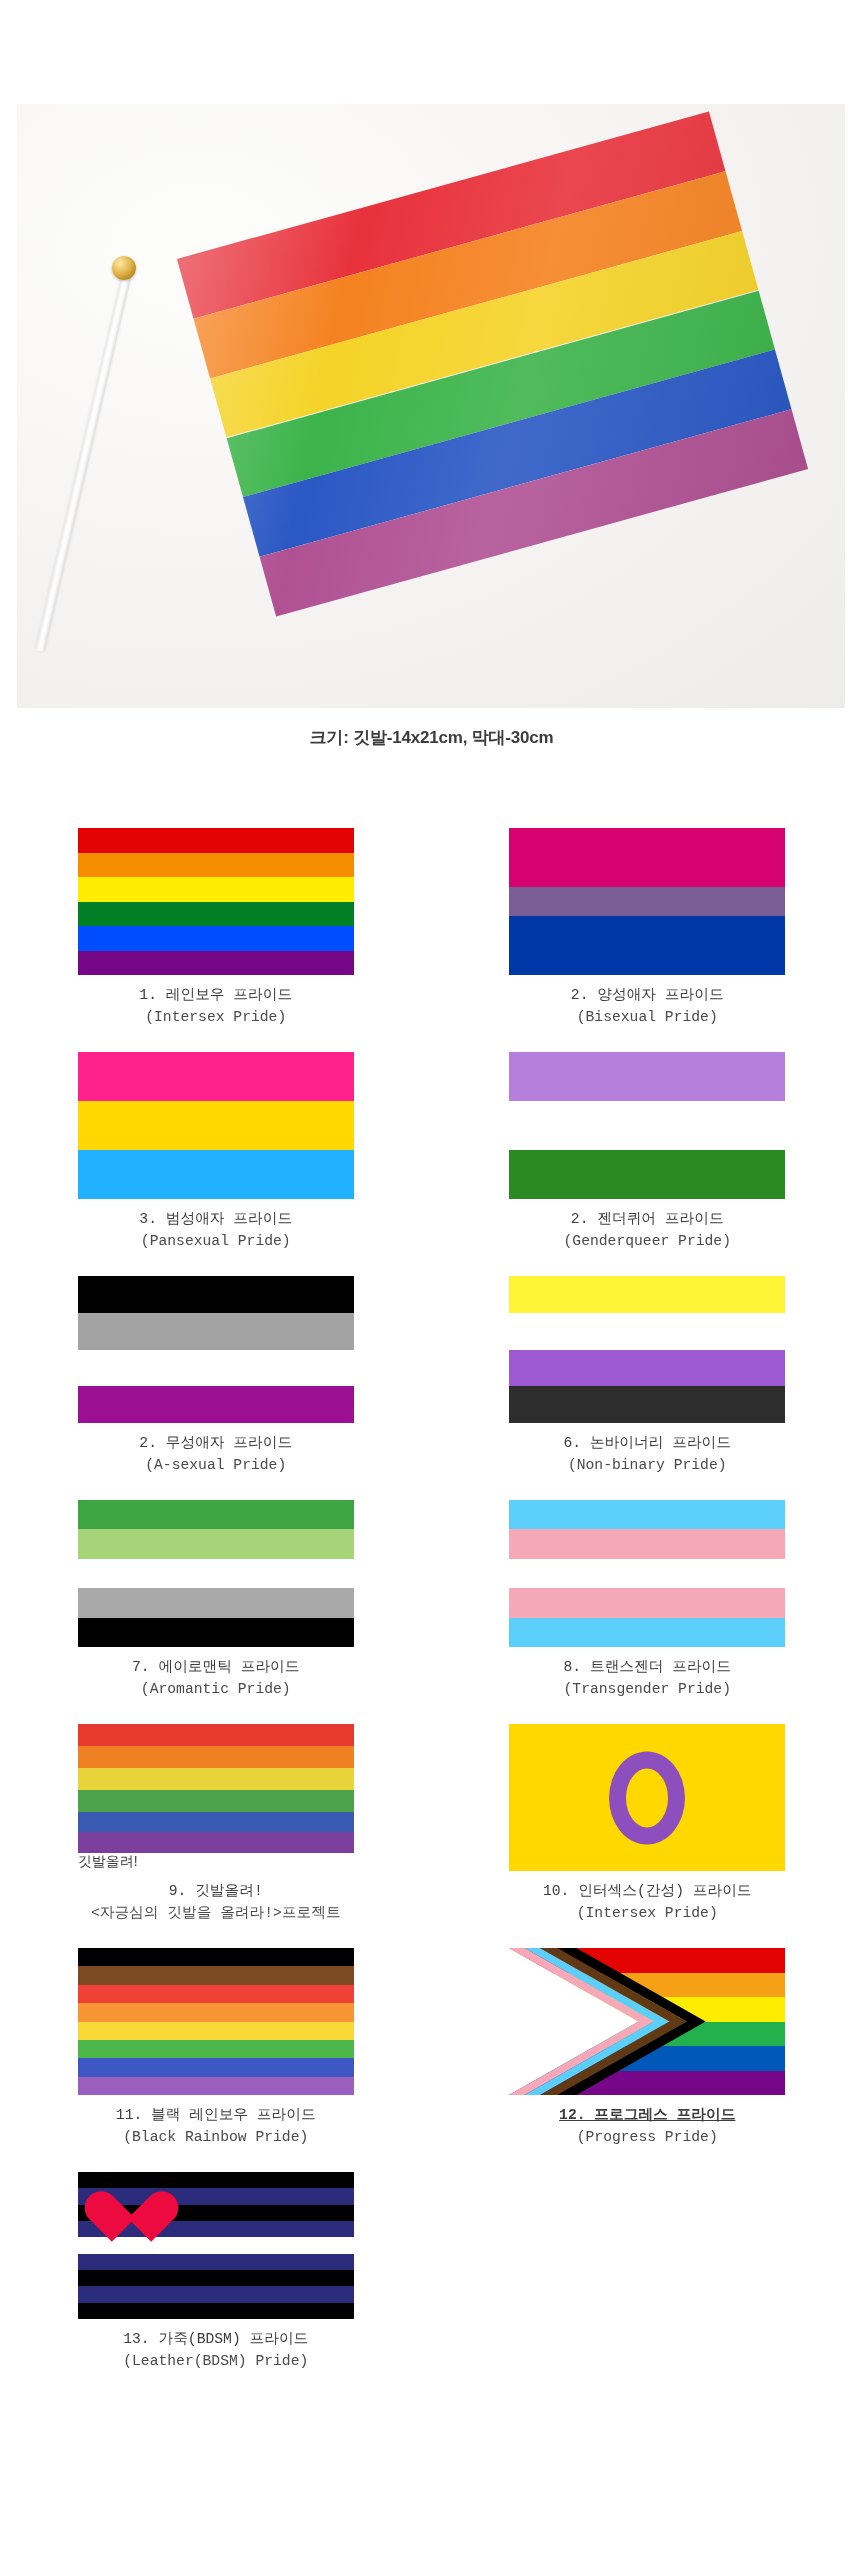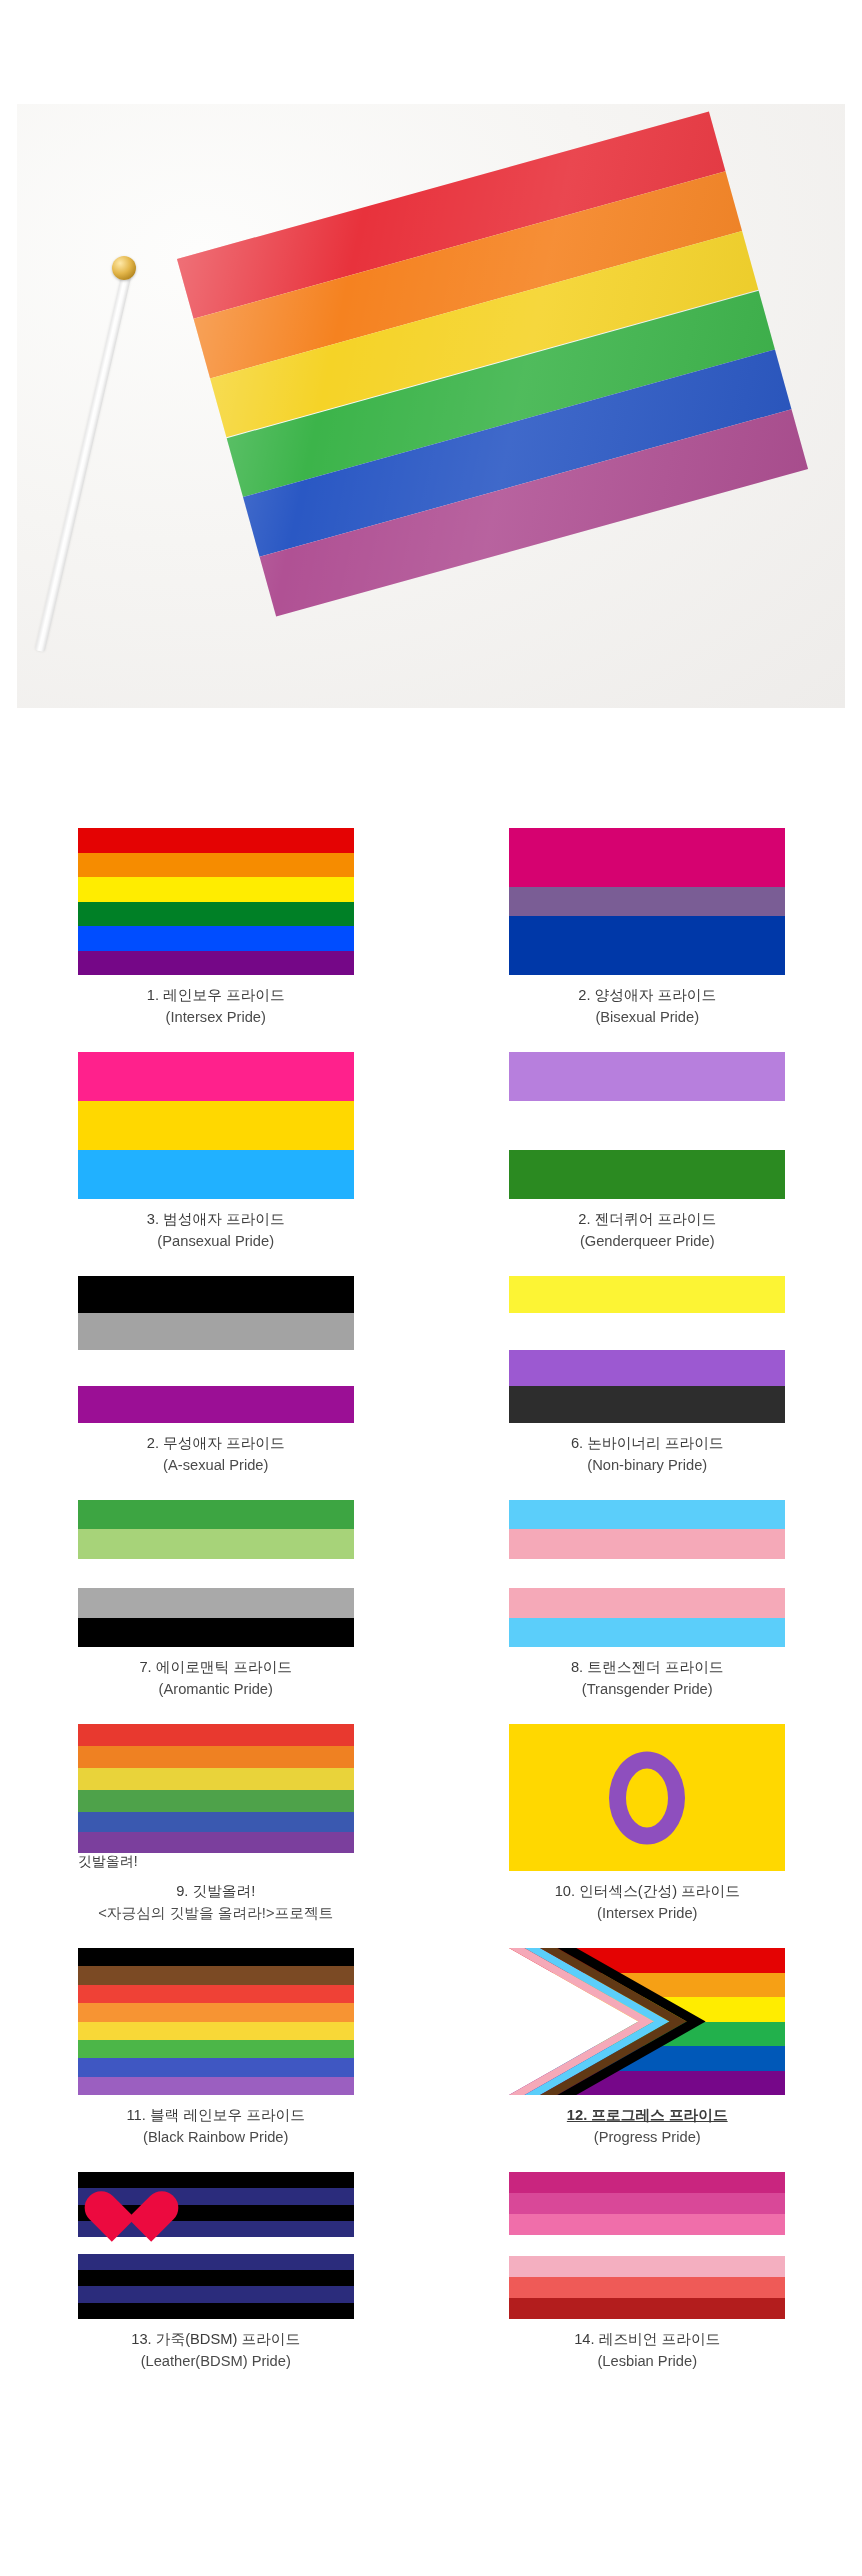--- a/index.html
+++ b/index.html
@@ -61,21 +61,21 @@
     position:absolute;left:0;top:828px;width:863px;
     display:grid;grid-template-columns:1fr 1fr;
     row-gap:0px;column-gap:0px;
   }
   .cell{display:flex;flex-direction:column;align-items:center;height:224px;}
   .flagbox{
     width:276px;height:147px;position:relative;overflow:hidden;
     display:flex;flex-direction:column;
   }
   .flagbox .stripe{width:100%;}
-  .caption{margin-top:10.4px;text-align:center;font-size:14.7px;line-height:1.45;color:#3c3c3c;}
+  .caption{margin-top:10.4px;text-align:center;font-size:14.7px;line-height:1.45;color:#3c3c3c;font-family:Liberation Mono, monospace;}
   .caption .l2{color:#4a4a4a;}
   .caption.em .l1{font-weight:bold;text-decoration:underline;}
 
   
   .ring{
     position:absolute;left:50%;top:50%;transform:translate(-50%,-50%);
     width:76px;height:93px;border-radius:50%;
     border:17px solid #8e4fbe;box-sizing:border-box;background:transparent;
   }
   
@@ -104,20 +104,21 @@
       <div class="st s1" style="background:#e8323c"></div>
       <div class="st s2" style="background:#f58220"></div>
       <div class="st s3" style="background:#f5d327"></div>
       <div class="st s4" style="background:#3cb44a"></div>
       <div class="st s5" style="background:#2a58c4"></div>
       <div class="st s6" style="background:#b05194"></div>
     </div>
   </div>
 
   <div class="spec">
+    <div>크기: 깃발-14x21cm, 막대-30cm</div>
   </div>
 
   <div class="grid" id="flag-grid">
       <div class="cell">
         <div class="flagbox">
           <div class="stripe" style="background: rgb(228, 3, 3); height: 16.6667%;"></div>
           <div class="stripe" style="background: rgb(246, 140, 0); height: 16.6667%;"></div>
           <div class="stripe" style="background: rgb(255, 237, 0); height: 16.6667%;"></div>
           <div class="stripe" style="background: rgb(0, 128, 38); height: 16.6667%;"></div>
           <div class="stripe" style="background: rgb(0, 77, 255); height: 16.6667%;"></div>
@@ -288,31 +289,16 @@
           <div class="heart">
             <i class="a" style="background: rgb(236, 10, 63);"></i>
             <i class="b" style="background: rgb(236, 10, 63);"></i>
           </div>
         </div>
         <div class="caption">
           <div class="l1">13. 가죽(BDSM) 프라이드</div>
           <div class="l2">(Leather(BDSM) Pride)</div>
         </div>
       </div>
-      <div class="cell">
-        <div class="flagbox">
-          <div class="stripe" style="background: rgb(201, 37, 127); height: 14.28%;"></div>
-          <div class="stripe" style="background: rgb(217, 72, 152); height: 14.28%;"></div>
-          <div class="stripe" style="background: rgb(240, 110, 170); height: 14.28%;"></div>
-          <div class="stripe" style="background: rgb(255, 255, 255); height: 14.28%;"></div>
-          <div class="stripe" style="background: rgb(244, 175, 192); height: 14.28%;"></div>
-          <div class="stripe" style="background: rgb(239, 90, 87); height: 14.28%;"></div>
-          <div class="stripe" style="background: rgb(179, 29, 29); height: 14.32%;"></div>
-        </div>
-        <div class="caption">
-          <div class="l1">14. 레즈비언 프라이드</div>
-          <div class="l2">(Lesbian Pride)</div>
-        </div>
-      </div>
     </div>
 
 </div>
 
 
 </body></html>

